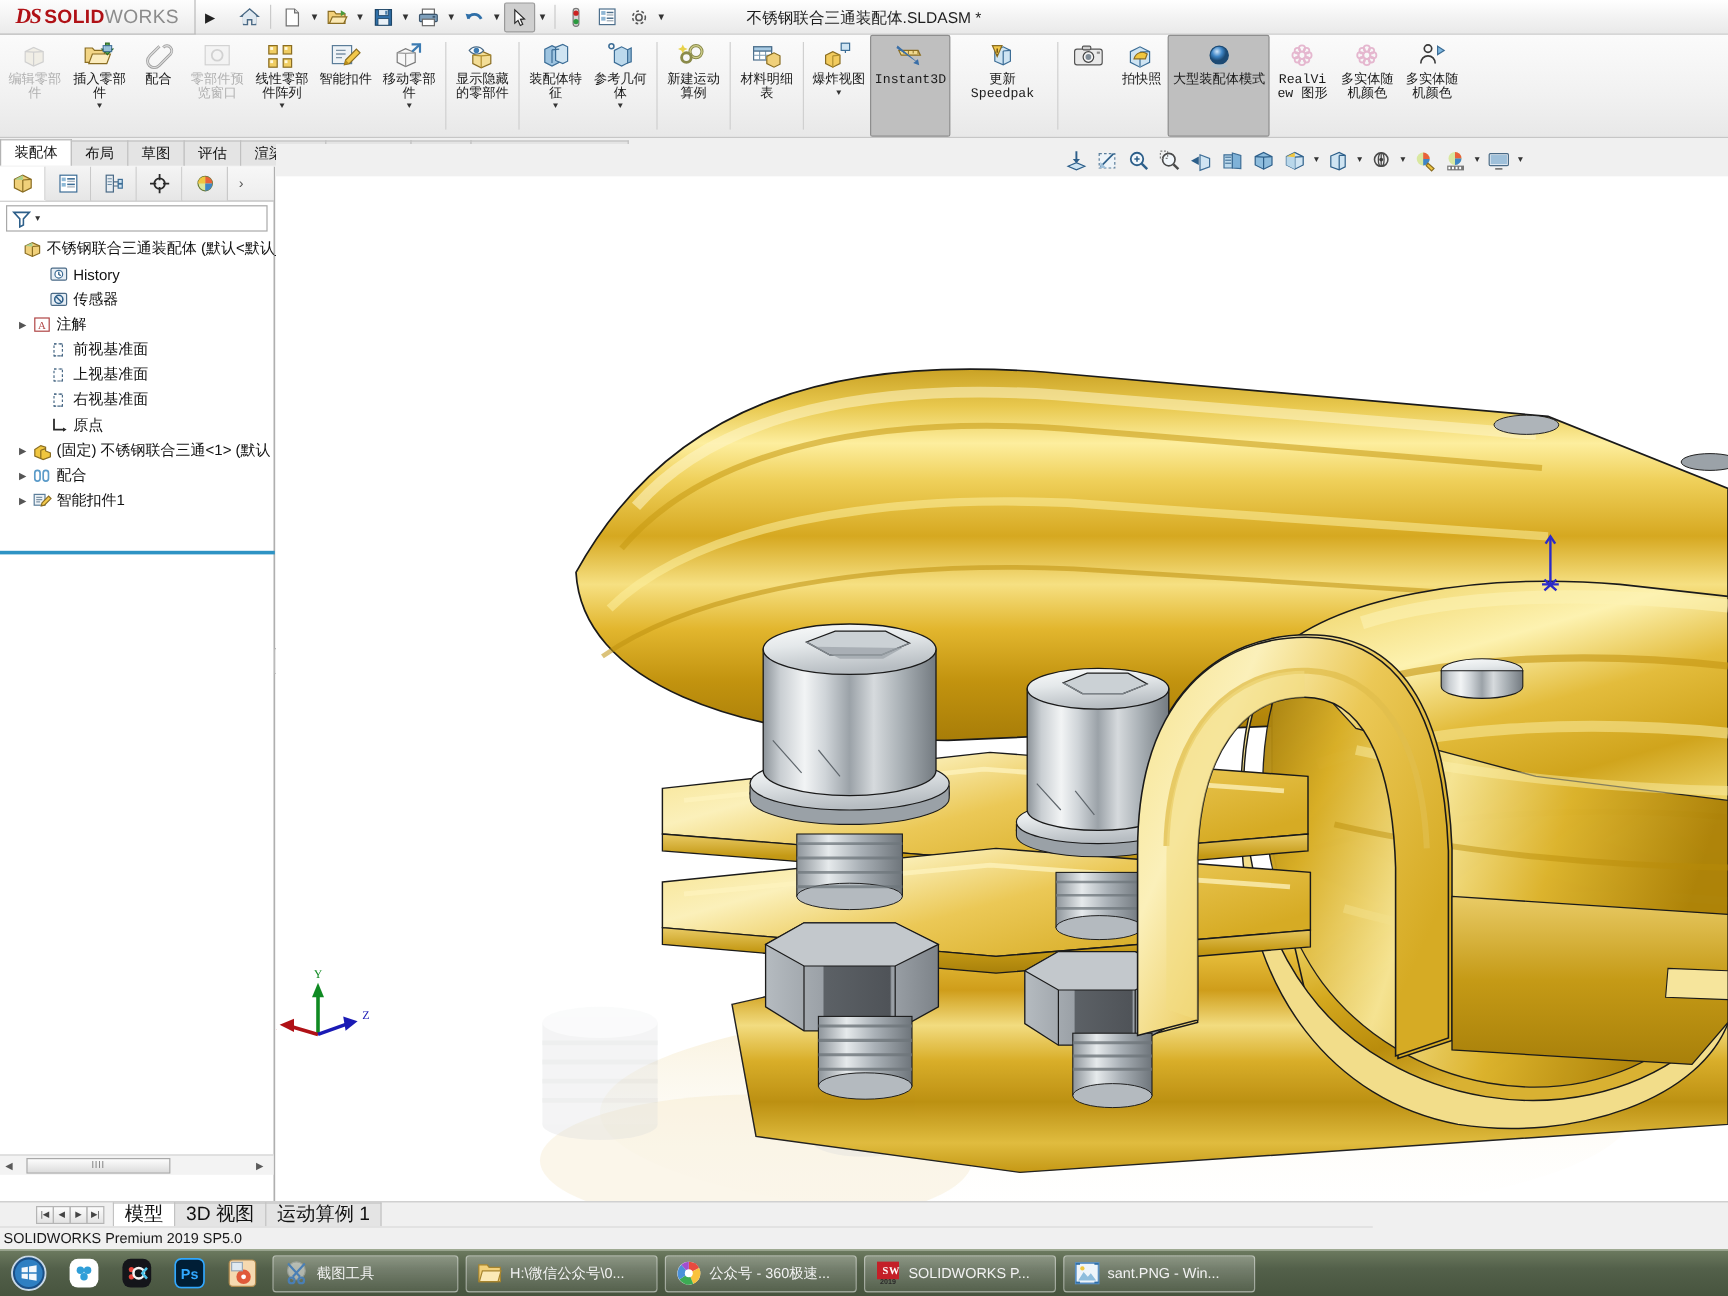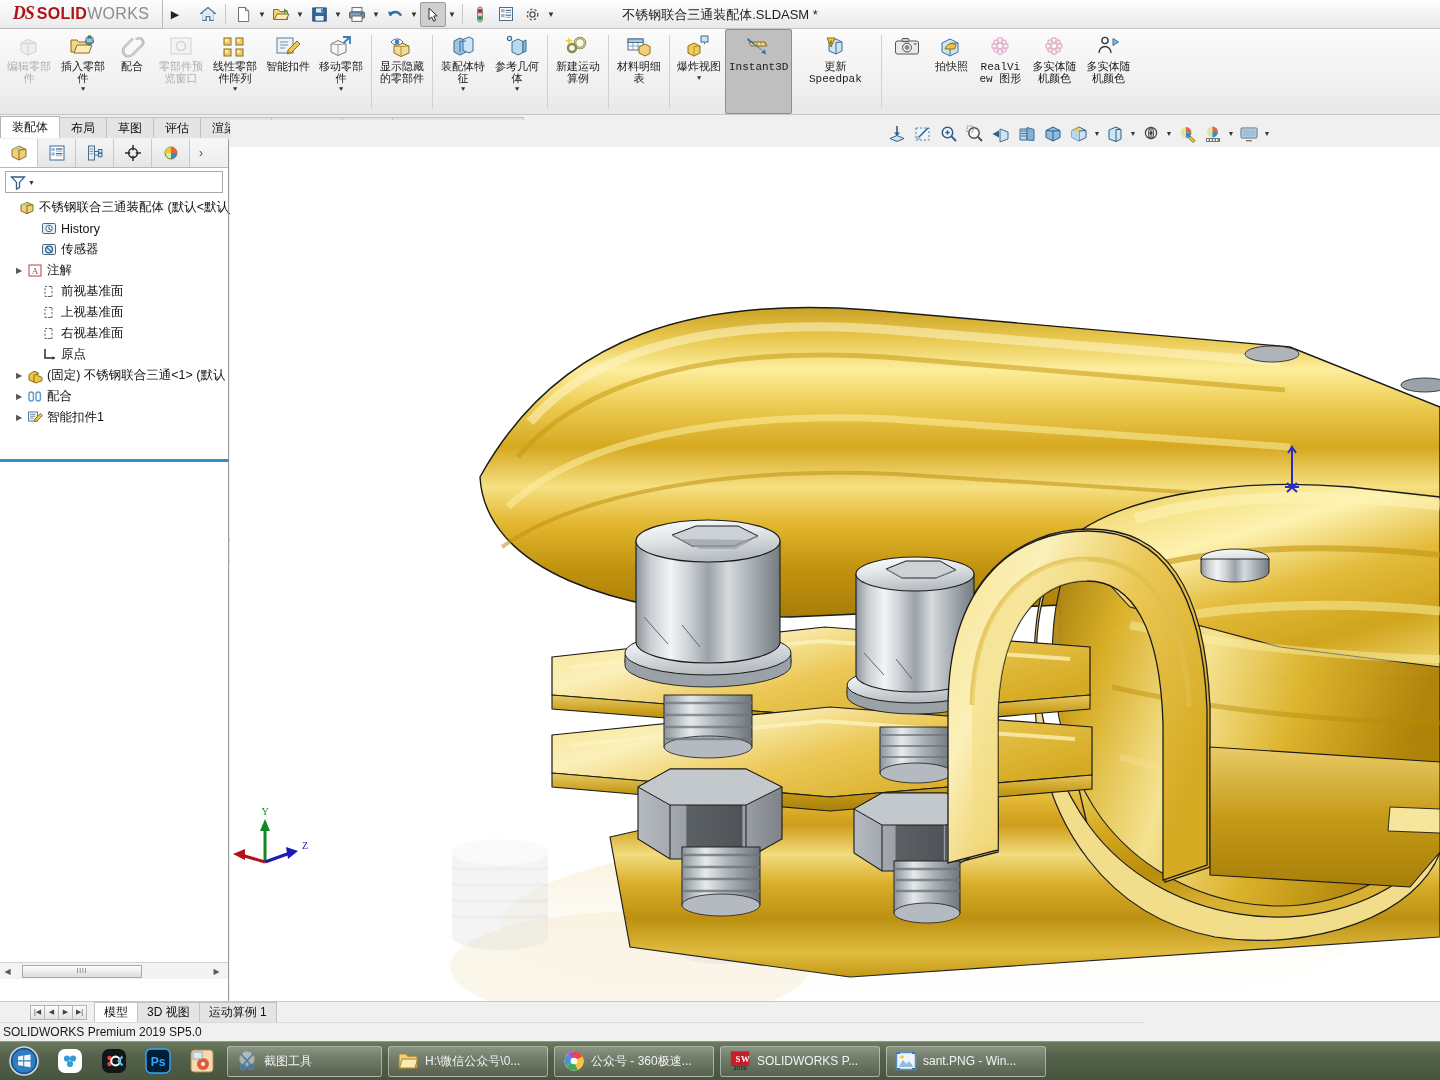--- a/index.html
+++ b/index.html
@@ -123,21 +123,21 @@
             font-size:7px; color:#333; }
   
   #bottomtabs {
     position:absolute; left:0; top:1001px; width:1440px; height:21px;
     background:#f0f0f0; border-top:1px solid #c8c8c8;
     display:flex; align-items:center; padding-left:30px;
   }
   .navbtn { width:15px; height:15px; border:1px solid #b5b5b5; background:linear-gradient(#fcfcfc,#e3e3e3);
             display:flex; align-items:center; justify-content:center; font-size:7px; color:#444; margin-right:-1px;}
   .btab { height:20px; padding:0 9px; display:flex; align-items:center;
-          font-size:12px; color:#111; background:#e4e4e4; border:1px solid #c2c2c2;
+          font-size:16px; color:#111; background:#e4e4e4; border:1px solid #c2c2c2;
           border-bottom:none; margin-right:-1px;}
   .btab.sel { background:#ffffff; font-weight:400; }
   #statusbar {
     position:absolute; left:0; top:1022px; width:1144px; height:19px;
     background:#f0f0f0; display:flex; align-items:center; padding-left:3px;
     font-size:12px; color:#1a1a1a; border-top:1px solid #dadada;
   }
   
   #taskbar {
     position:absolute; left:0; top:1041px; width:1440px; height:39px;
@@ -475,20 +475,36 @@
     <span class="ci">
       <svg width="28" height="26" viewBox="0 0 28 26">
           <path d="M5 9 13 5l8 4v9l-8 4-8-4z" fill="#cfe4f2" stroke="#3c6d96"></path>
           <path d="M13 9.5 21 9M13 9.5v11.5" stroke="#3c6d96" fill="none"></path>
           <path d="M8 15c1.5-5 7-7 11-4l-1.5 4z" fill="#f0c63f" stroke="#8a6d22"></path>
         </svg>
     </span>
     <span class="cl">拍快照</span>
   </div>
 
+  <div class="cmd active">
+    <span class="ci">
+      <svg width="26" height="26" viewBox="0 0 26 26">
+          <defs>
+            <radialGradient id="rvg" cx="38%" cy="30%">
+              <stop offset="0" stop-color="#cfe6fb"></stop>
+              <stop offset="55%" stop-color="#3f86c6"></stop>
+              <stop offset="1" stop-color="#1c4a74"></stop>
+            </radialGradient>
+          </defs>
+          <circle cx="13" cy="12" r="7.6" fill="url(#rvg)" stroke="#1c4a74"></circle>
+          <ellipse cx="13" cy="21" rx="7" ry="1.6" fill="#a9c3d6" opacity=".6"></ellipse>
+        </svg>
+    </span>
+    <span class="cl wide">大型装配体模式</span>
+  </div>
 
   <div class="cmd">
     <span class="ci">
       <svg width="26" height="26" viewBox="0 0 26 26">
           <g fill="none" stroke="#e5b7cf" stroke-width="1.5">
             <circle cx="13" cy="12" r="3"></circle>
             <circle cx="13" cy="6.4" r="2.6"></circle>
             <circle cx="13" cy="17.6" r="2.6"></circle>
             <circle cx="7.6" cy="12" r="2.6"></circle>
             <circle cx="18.4" cy="12" r="2.6"></circle>

